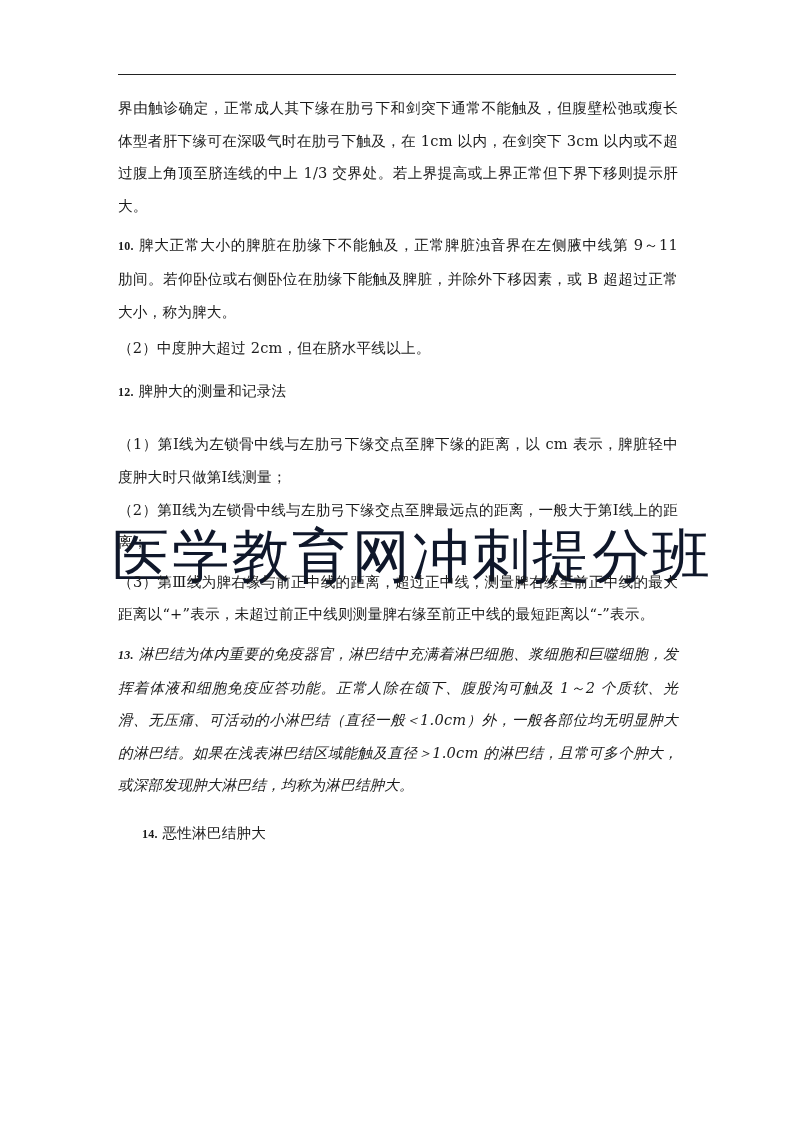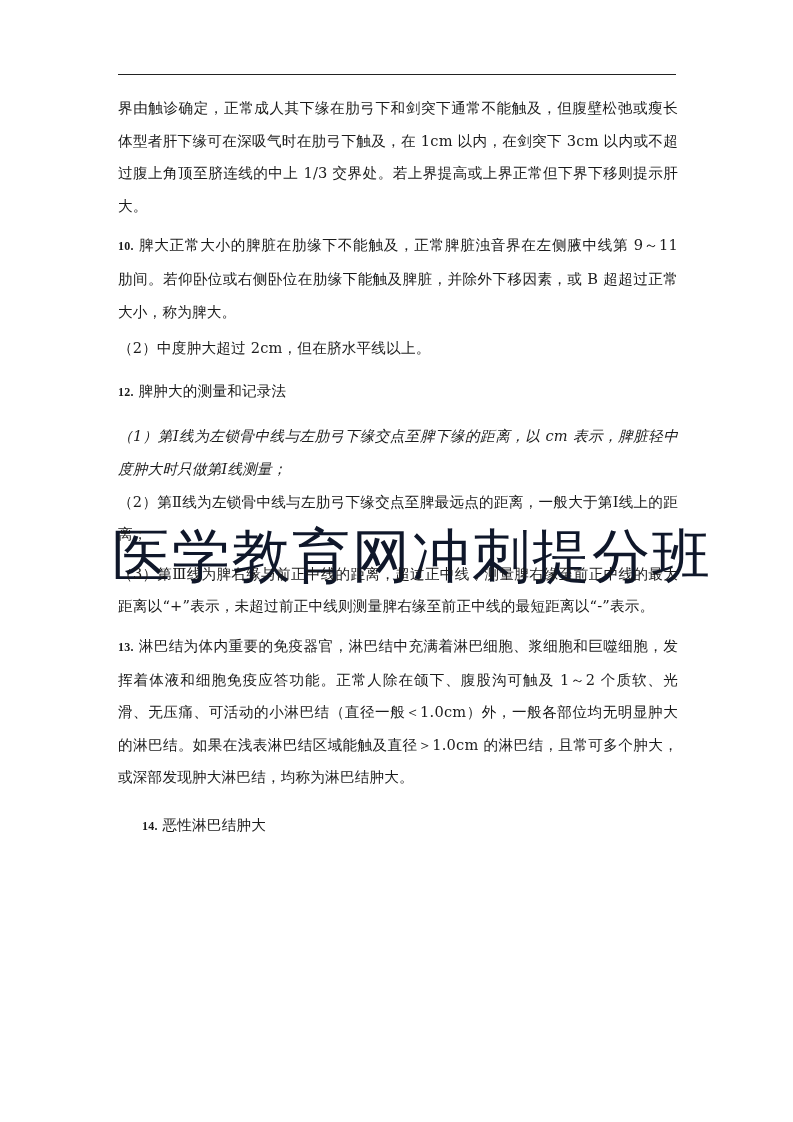--- a/index.html
+++ b/index.html
@@ -40,33 +40,33 @@
   <p class="para" style="margin-top:4px;">
     <span>（2）中度肿大超过 2cm，但在脐水平线以上。</span>
   </p>
 
 
   <p class="para" style="margin-top:10px;">
     <span class="num">12.</span>
     <span>脾肿大的测量和记录法</span>
   </p>
 
-  <p class="para" style="margin-top:12px;font-style:italic;">
+  <p class="para" style="margin-top:20px;">
     <span>（1）第Ⅰ线为左锁骨中线与左肋弓下缘交点至脾下缘的距离，以 cm 表示，脾脏轻中度肿大时只做第Ⅰ线测量；</span>
   </p>
 
   <p class="para" style="">
     <span>（2）第Ⅱ线为左锁骨中线与左肋弓下缘交点至脾最远点的距离，一般大于第Ⅰ线上的距离；</span>
   </p>
 
   <p class="para" style="margin-top:7px;">
     <span>（3）第Ⅲ线为脾右缘与前正中线的距离，超过正中线，测量脾右缘至前正中线的最大距离以“+”表示，未超过前正中线则测量脾右缘至前正中线的最短距离以“-”表示。</span>
   </p>
 
-  <p class="para" style="margin-top:7px;">
+  <p class="para" style="margin-top:7px;font-style:italic;">
     <span class="num">13.</span>
     <span>淋巴结为体内重要的免疫器官，淋巴结中充满着淋巴细胞、浆细胞和巨噬细胞，发挥着体液和细胞免疫应答功能。正常人除在颌下、腹股沟可触及 1～2 个质软、光滑、无压痛、可活动的小淋巴结（直径一般＜1.0cm）外，一般各部位均无明显肿大的淋巴结。如果在浅表淋巴结区域能触及直径＞1.0cm 的淋巴结，且常可多个肿大，或深部发现肿大淋巴结，均称为淋巴结肿大。</span>
   </p>
 
   <p class="para" style="margin-top:15px;margin-left:24px;">
     <span class="num">14.</span>
     <span>恶性淋巴结肿大</span>
   </p>
 </div>
 

